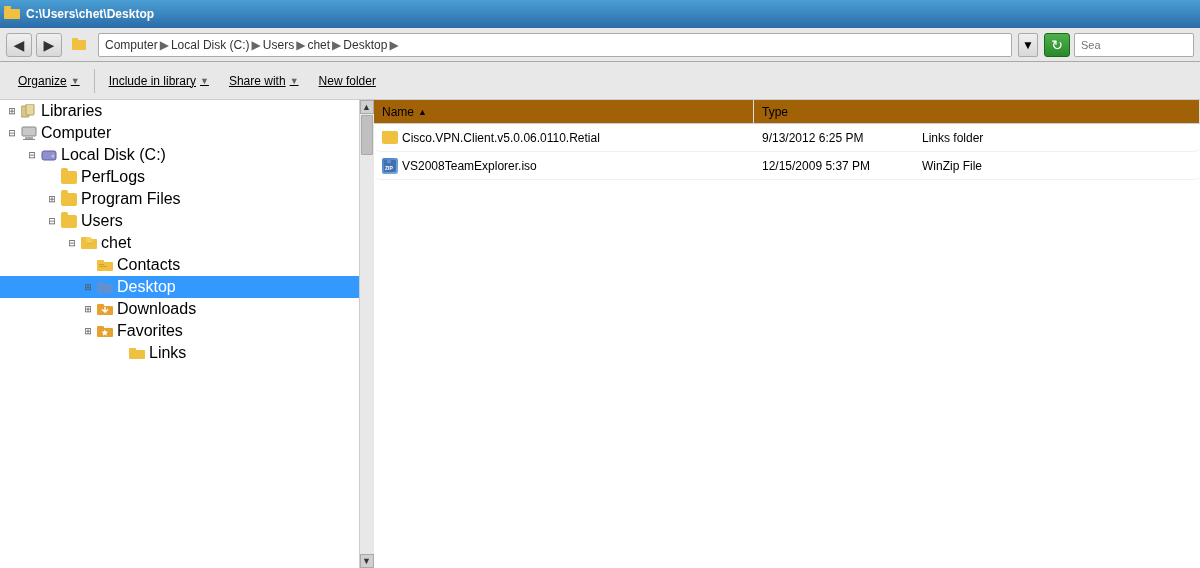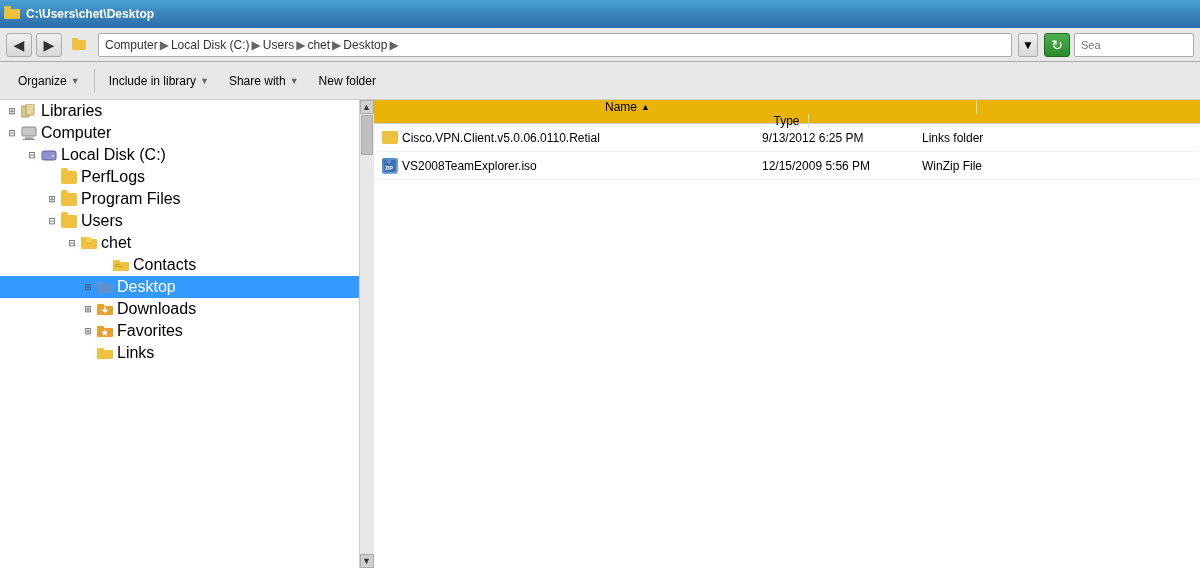--- a/index.html
+++ b/index.html
@@ -87,20 +87,21 @@
 
     
     #toolbar {
       background: #e8e8e8;
       border-bottom: 1px solid #ccc;
       height: 38px;
       display: flex;
       align-items: center;
       padding: 0 8px;
       gap: 0;
+      text-decoration: underline;
     }
     .toolbar-btn {
       height: 30px;
       padding: 0 10px;
       background: transparent;
       border: none;
       cursor: pointer;
       font-size: 12px;
       color: #000;
       display: flex;
@@ -222,25 +223,24 @@
 
     #file-list-area {
       flex: 1;
       overflow: hidden;
       display: flex;
       flex-direction: column;
     }
 
     #col-headers {
       display: flex;
-      background: #eab308;
+      background: #a16207;
       border-bottom: 1px solid #ccc;
       height: 24px;
       align-items: center;
-      flex-direction: column;
     }
     .col-header {
       padding: 0 8px;
       font-size: 12px;
       color: #000;
       border-right: 1px solid #ddd;
       height: 100%;
       display: flex;
       align-items: center;
       cursor: pointer;
@@ -431,21 +431,21 @@
         <svg width="16" height="14" viewBox="0 0 16 14">
           <rect x="0" y="3" width="16" height="10" rx="1" fill="#f0c040"></rect>
           <rect x="0" y="1" width="7" height="4" rx="1" fill="#f0c040"></rect>
           <circle cx="8" cy="4" r="3" fill="#f0d060"></circle>
           <path d="M5 8 Q8 6 11 8" fill="#e0b020"></path>
         </svg>
       </span>
       <span class="tree-label">chet</span>
     </div>
 
-    <div class="tree-item" style="padding-left: 80px; margin-left: 16px;">
+    <div class="tree-item" style="padding-left: 80px;">
       <span class="expander" style="visibility:hidden;">⊞</span>
       <span class="tree-icon">
         <svg width="16" height="13" viewBox="0 0 16 13">
           <rect x="0" y="3" width="16" height="9" rx="1" fill="#f0c040"></rect>
           <rect x="0" y="1" width="7" height="4" rx="1" fill="#f0c040"></rect>
           <rect x="2" y="5" width="5" height="1" fill="#d0a020" rx="0.5"></rect>
           <rect x="2" y="7" width="8" height="1" fill="#d0a020" rx="0.5"></rect>
         </svg>
       </span>
       <span class="tree-label">Contacts</span>
@@ -479,21 +479,21 @@
       <span class="tree-icon">
         <svg width="16" height="13" viewBox="0 0 16 13">
           <rect x="0" y="3" width="16" height="9" rx="1" fill="#e8a030"></rect>
           <rect x="0" y="1" width="7" height="4" rx="1" fill="#e8a030"></rect>
           <polygon points="8,4 9.5,7 13,7.5 10.5,10 11,13.5 8,11.5 5,13.5 5.5,10 3,7.5 6.5,7" fill="white" transform="scale(0.65) translate(4,3)"></polygon>
         </svg>
       </span>
       <span class="tree-label">Favorites</span>
     </div>
 
-    <div class="tree-item" style="padding-left: 80px;">
+    <div class="tree-item" style="padding-left: 112px;">
       <span class="expander" style="visibility:hidden;">⊞</span>
       <span class="tree-icon">
         <svg width="16" height="13" viewBox="0 0 16 13">
           <rect x="0" y="3" width="16" height="9" rx="1" fill="#f0c040"></rect>
           <rect x="0" y="1" width="7" height="4" rx="1" fill="#f0c040"></rect>
         </svg>
       </span>
       <span class="tree-label">Links</span>
     </div>
   </div>
@@ -536,21 +536,21 @@
             <div class="file-cell name">
               <div class="file-icon-zip">
                 <svg width="14" height="14" viewBox="0 0 14 14">
                   <rect x="1" y="1" width="12" height="12" rx="1" fill="#4070b0"></rect>
                   <rect x="4" y="1" width="4" height="3" rx="0.5" fill="#6090d0"></rect>
                   <text x="2" y="11" font-size="5" fill="white" font-weight="bold">ZIP</text>
                 </svg>
               </div>
               <span>VS2008TeamExplorer.iso</span>
             </div>
-            <div class="file-cell date">12/15/2009 5:56 PM</div>
+            <div class="file-cell date">12/15/2009 5:37 PM</div>
             <div class="file-cell type">WinZip File</div>
           </div>
         </div>
       </div>
     </div>
   </div>
 
 </div>
 
 </body></html>

